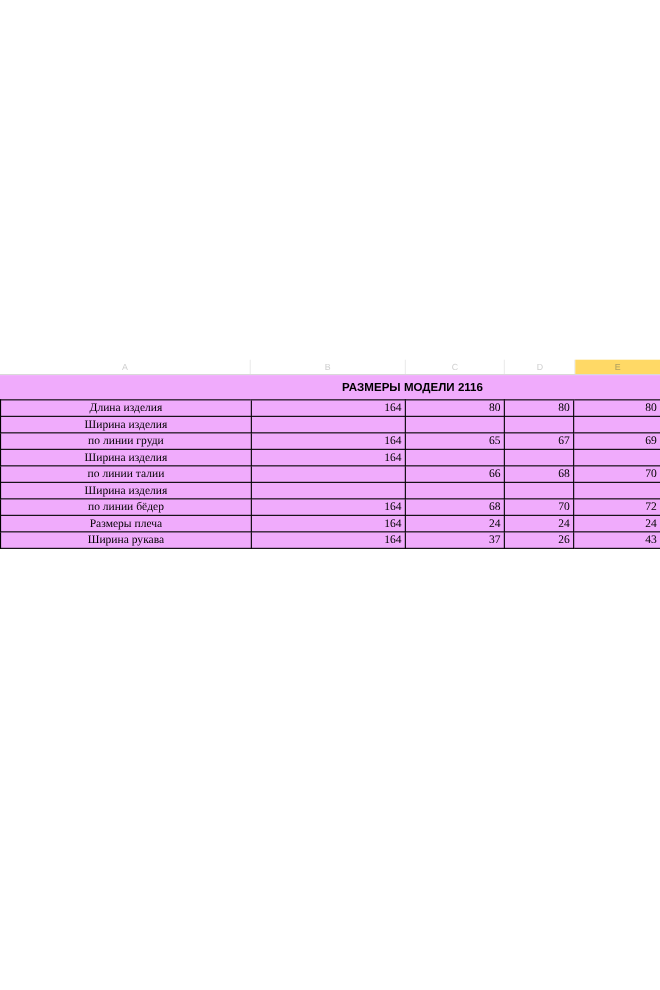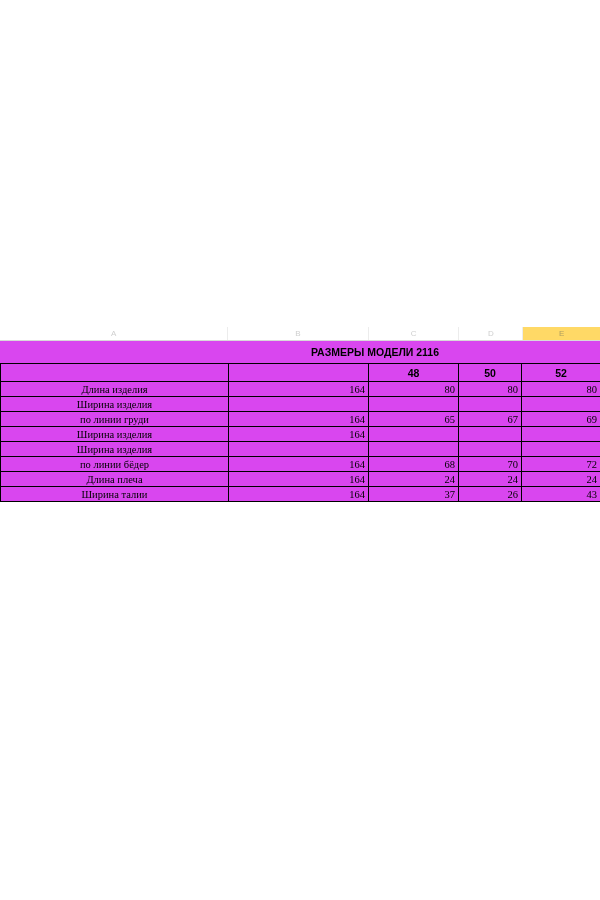--- a/index.html
+++ b/index.html
@@ -49,21 +49,21 @@
     width: 77px;
     background: #ffd966;
     color: #b0a060;
     border-right: none;
   }
 
   table.size-table {
     border-collapse: collapse;
     width: 600px;
     table-layout: fixed;
-    background: #d946ef;
+    background: #f0abfc;
   }
   table.size-table td {
     border: 1px solid #000000;
     padding: 0 3px;
     height: 14px;
     font-size: 10.5px;
     color: #000000;
     vertical-align: middle;
     white-space: nowrap;
     overflow: hidden;
@@ -141,27 +141,20 @@
       <col class="c-52">
     </colgroup>
     <tbody>
       <tr>
         <td class="title-blank"></td>
         <td class="title-cell" colspan="3">РАЗМЕРЫ МОДЕЛИ 2116</td>
         <td class="title-blank"></td>
       </tr>
 
 
-      <tr>
-        <td>&nbsp;</td>
-        <td>&nbsp;</td>
-        <td class="sizenum">48</td>
-        <td class="sizenum">50</td>
-        <td class="sizenum">52</td>
-      </tr>
 
       <tr>
         <td class="cell-left">Длина изделия</td>
         <td class="cell-ctr">164</td>
         <td class="cell-ctr">80</td>
         <td class="cell-ctr">80</td>
         <td class="cell-ctr">80</td>
       </tr>
       <tr>
         <td class="cell-left">Ширина изделия</td>
@@ -178,42 +171,49 @@
         <td class="cell-ctr">69</td>
       </tr>
       <tr>
         <td class="cell-left">Ширина изделия</td>
         <td class="cell-ctr">164</td>
         <td class="cell-ctr"></td>
         <td class="cell-ctr"></td>
         <td class="cell-ctr"></td>
       </tr>
       <tr>
+        <td class="cell-left">по линии талии</td>
+        <td class="cell-ctr"></td>
+        <td class="cell-ctr">66</td>
+        <td class="cell-ctr">68</td>
+        <td class="cell-ctr">70</td>
+      </tr>
+      <tr>
         <td class="cell-left">Ширина изделия</td>
         <td class="cell-ctr"></td>
         <td class="cell-ctr"></td>
         <td class="cell-ctr"></td>
         <td class="cell-ctr"></td>
       </tr>
       <tr>
         <td class="cell-left">по линии бёдер</td>
         <td class="cell-ctr">164</td>
         <td class="cell-ctr">68</td>
         <td class="cell-ctr">70</td>
         <td class="cell-ctr">72</td>
       </tr>
       <tr>
-        <td class="cell-left">Длина плеча</td>
+        <td class="cell-left">Размеры плеча</td>
         <td class="cell-ctr">164</td>
         <td class="cell-ctr">24</td>
         <td class="cell-ctr">24</td>
         <td class="cell-ctr">24</td>
       </tr>
       <tr>
-        <td class="cell-left">Ширина талии</td>
+        <td class="cell-left">Ширина рукава</td>
         <td class="cell-ctr">164</td>
         <td class="cell-ctr">37</td>
         <td class="cell-ctr">26</td>
         <td class="cell-ctr">43</td>
       </tr>
     </tbody>
   </table>
 </div>
 
 </body></html>

